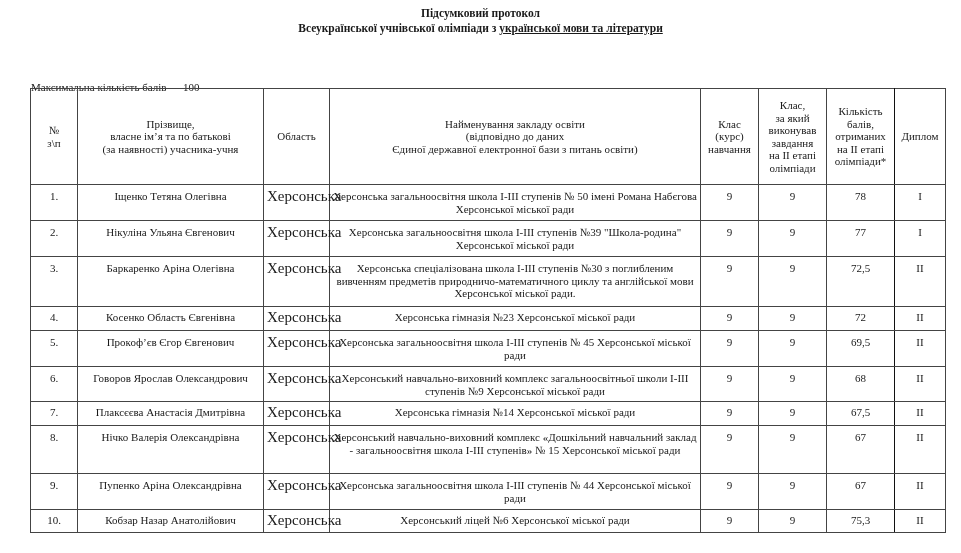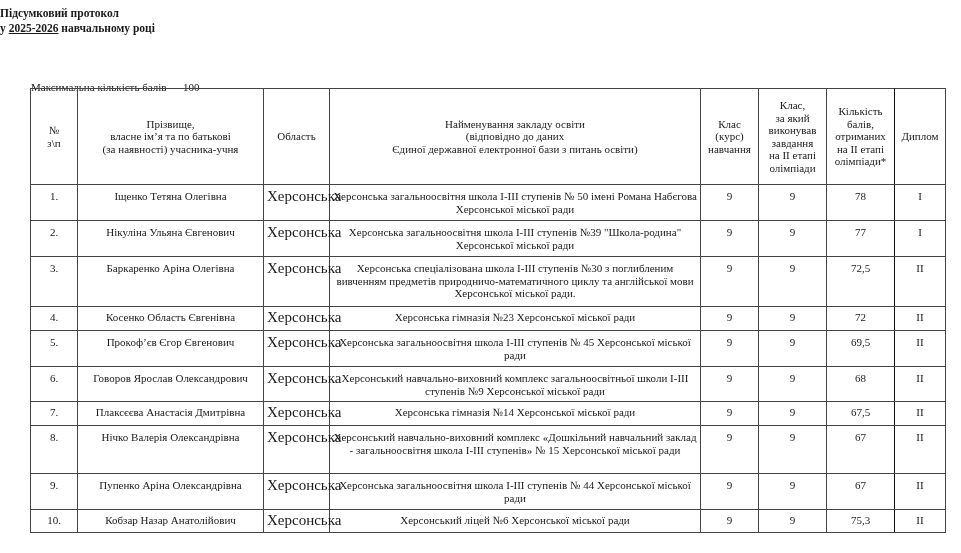--- a/index.html
+++ b/index.html
@@ -3,21 +3,21 @@
   <meta charset="utf-8">
   <style>
     html, body { margin: 0; padding: 0; background: #ffffff; }
     body {
       width: 961px; height: 553px; overflow: hidden; position: relative;
       font-family: "Liberation Serif", "DejaVu Serif", serif;
       color: #1a1a1a;
     }
     .title-block {
       position: absolute; left: 0; top: 6px; width: 961px;
-      font-weight: bold; font-size: 11.5px; line-height: 15px;
+      text-align: center; font-weight: bold; font-size: 11.5px; line-height: 15px;
     }
     .title-block div { white-space: nowrap; }
     .u { text-decoration: underline; }
     .max-score {
       position: absolute; left: 31px; top: 81px; font-size: 11px; line-height: 13px;
     }
     table.results {
       position: absolute; left: 30px; top: 88px;
       border-collapse: collapse; table-layout: fixed;
       width: 915px;
@@ -40,21 +40,21 @@
     tr.r4 { height: 24px; } tr.r5 { height: 36px; } tr.r6 { height: 35px; }
     tr.r7 { height: 24px; } tr.r8 { height: 48px; } tr.r9 { height: 36px; }
     tr.r10 { height: 23px; }
     table.results tr.r4 td, table.results tr.r7 td, table.results tr.r10 td { padding-top: 4px; }
   </style>
 </head>
 <body>
 
 <div class="title-block">
   <div>Підсумковий протокол</div>
-  <div><span>у </span><span class="u">2025-2026</span><span> навчальному році</span></div>
+  <div><span>Всеукраїнської учнівської олімпіади з </span><span class="u">української мови та літератури</span></div>
 </div>
 
 <div class="max-score">Максимальна кількість балів — 100</div>
 
 <table class="results">
   <colgroup>
     <col style="width:47px">
       <col style="width:186px">
       <col style="width:66px">
       <col style="width:371px">

